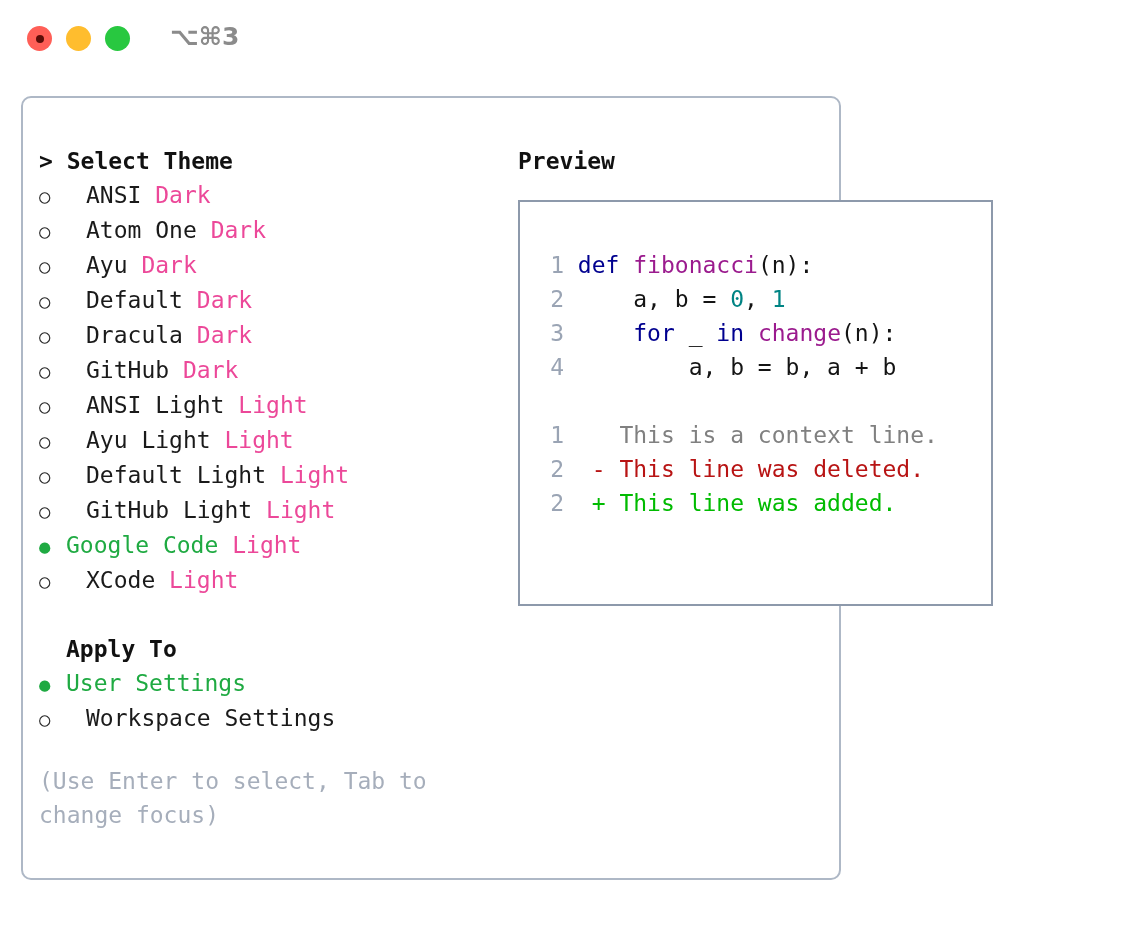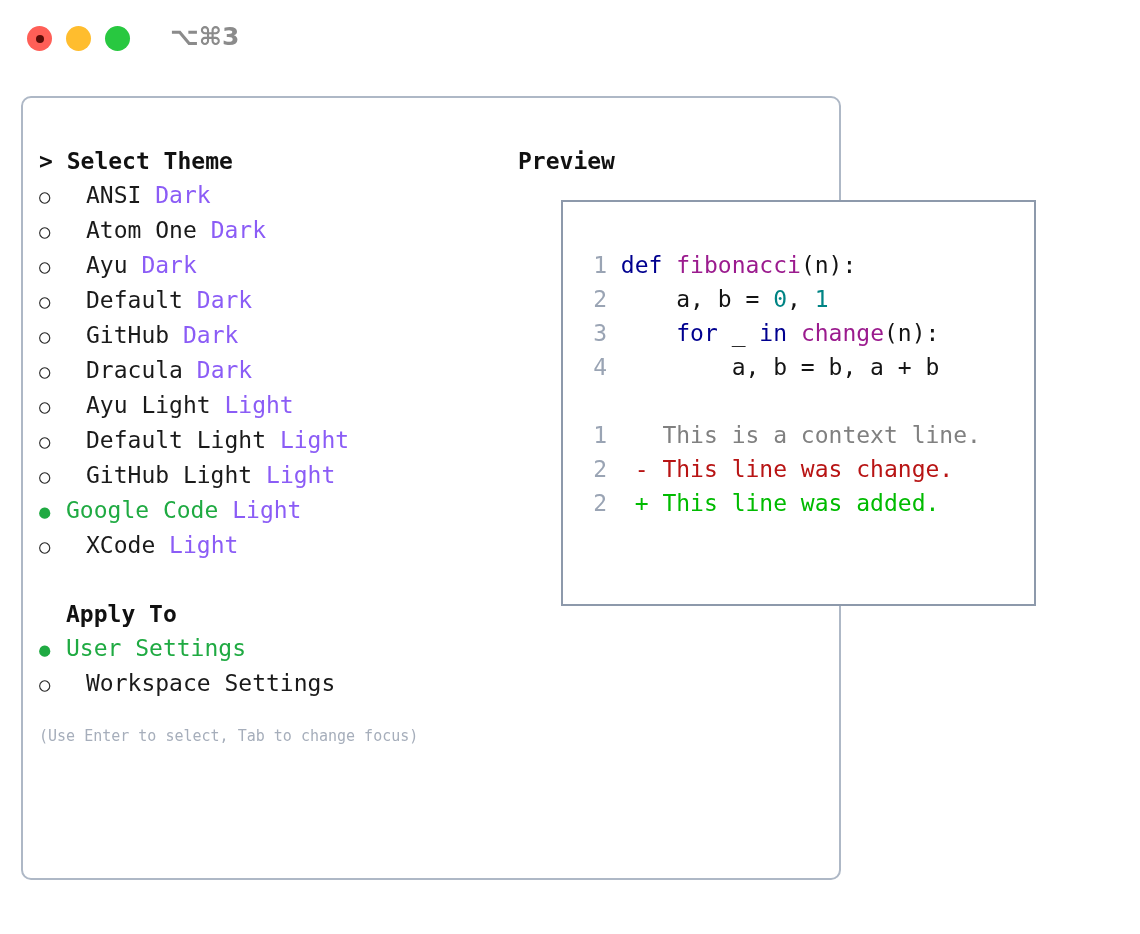--- a/index.html
+++ b/index.html
@@ -110,28 +110,28 @@
   .bullet {
     display: inline-block;
     width: 27px;
     font-size: 19px;
   }
   .bullet.on  { color: #1faa42; }
   .bullet.off { color: #2b2b2b; }
   .opt-label.sel  { color: #1faa42; }
   .opt-label.unsel{ color: #1a1a1a; margin-left: 20px; }
   .opt-tag {
-    color: #8b5cf6;
+    color: #ec4899;
   }
 
   .gap-block { height: 34px; }
 
   .hint {
-    margin-top: 18px;
-    font-size: 15px;
+    margin-top: 28px;
+    font-size: 23px;
     line-height: 34px;
     color: #a6aebb;
     width: 420px;
   }
 
   
   .right-col {
     position: absolute;
     left: 479px;
     top: 46px;
@@ -145,21 +145,20 @@
     line-height: 34px;
   }
   .preview-box {
     margin-top: 22px;
     width: 475px;
     height: 406px;
     border: 2px solid #8d99ab;
     box-sizing: border-box;
     background: #ffffff;
     position: relative;
-    margin-left: 43px;
   }
   .code-area {
     position: absolute;
     left: 16px;
     top: 46px;
     right: 6px;
   }
   .code-line {
     font-size: 23px;
     line-height: 34px;
@@ -196,22 +195,23 @@
 
   <div class="panel">
 
     <div class="left-col">
       <div class="section-head">&gt; Select Theme</div>
       <div id="theme-list">
           <div class="opt-row"><span class="bullet off">○</span><span class="opt-label unsel">ANSI</span><span> </span><span class="opt-tag">Dark</span></div>
           <div class="opt-row"><span class="bullet off">○</span><span class="opt-label unsel">Atom One</span><span> </span><span class="opt-tag">Dark</span></div>
           <div class="opt-row"><span class="bullet off">○</span><span class="opt-label unsel">Ayu</span><span> </span><span class="opt-tag">Dark</span></div>
           <div class="opt-row"><span class="bullet off">○</span><span class="opt-label unsel">Default</span><span> </span><span class="opt-tag">Dark</span></div>
+          <div class="opt-row"><span class="bullet off">○</span><span class="opt-label unsel">Dracula</span><span> </span><span class="opt-tag">Dark</span></div>
           <div class="opt-row"><span class="bullet off">○</span><span class="opt-label unsel">GitHub</span><span> </span><span class="opt-tag">Dark</span></div>
-          <div class="opt-row"><span class="bullet off">○</span><span class="opt-label unsel">Dracula</span><span> </span><span class="opt-tag">Dark</span></div>
+          <div class="opt-row"><span class="bullet off">○</span><span class="opt-label unsel">ANSI Light</span><span> </span><span class="opt-tag">Light</span></div>
           <div class="opt-row"><span class="bullet off">○</span><span class="opt-label unsel">Ayu Light</span><span> </span><span class="opt-tag">Light</span></div>
           <div class="opt-row"><span class="bullet off">○</span><span class="opt-label unsel">Default Light</span><span> </span><span class="opt-tag">Light</span></div>
           <div class="opt-row"><span class="bullet off">○</span><span class="opt-label unsel">GitHub Light</span><span> </span><span class="opt-tag">Light</span></div>
           <div class="opt-row"><span class="bullet on">●</span><span class="opt-label sel">Google Code</span><span> </span><span class="opt-tag">Light</span></div>
           <div class="opt-row"><span class="bullet off">○</span><span class="opt-label unsel">XCode</span><span> </span><span class="opt-tag">Light</span></div>
         </div>
 
       <div class="gap-block"></div>
 
       <div class="section-head indented">Apply To</div>
@@ -229,21 +229,21 @@
         <div class="code-area">
           <div id="code-lines">
               <div class="code-line"><span class="ln">1</span><span> </span><span class="kw">def</span><span class="pln"> </span><span class="fn">fibonacci</span><span class="pln">(n):</span></div>
               <div class="code-line"><span class="ln">2</span><span> </span><span class="pln">    a, b = </span><span class="num">0</span><span class="pln">, </span><span class="num">1</span></div>
               <div class="code-line"><span class="ln">3</span><span> </span><span class="pln">    </span><span class="kw">for</span><span class="pln"> _ </span><span class="kw">in</span><span class="pln"> </span><span class="fn">change</span><span class="pln">(n):</span></div>
               <div class="code-line"><span class="ln">4</span><span> </span><span class="pln">        a, b = b, a + b</span></div>
             </div>
           <div class="diff-gap"></div>
           <div id="diff-lines">
               <div class="code-line"><span class="ln">1</span><span class="ctx">    </span><span class="ctx">This is a context line.</span></div>
-              <div class="code-line"><span class="ln">2</span><span class="del">  - </span><span class="del">This line was change.</span></div>
+              <div class="code-line"><span class="ln">2</span><span class="del">  - </span><span class="del">This line was deleted.</span></div>
               <div class="code-line"><span class="ln">2</span><span class="add">  + </span><span class="add">This line was added.</span></div>
             </div>
         </div>
       </div>
     </div>
 
   </div>
 </div>
 
 </body></html>

